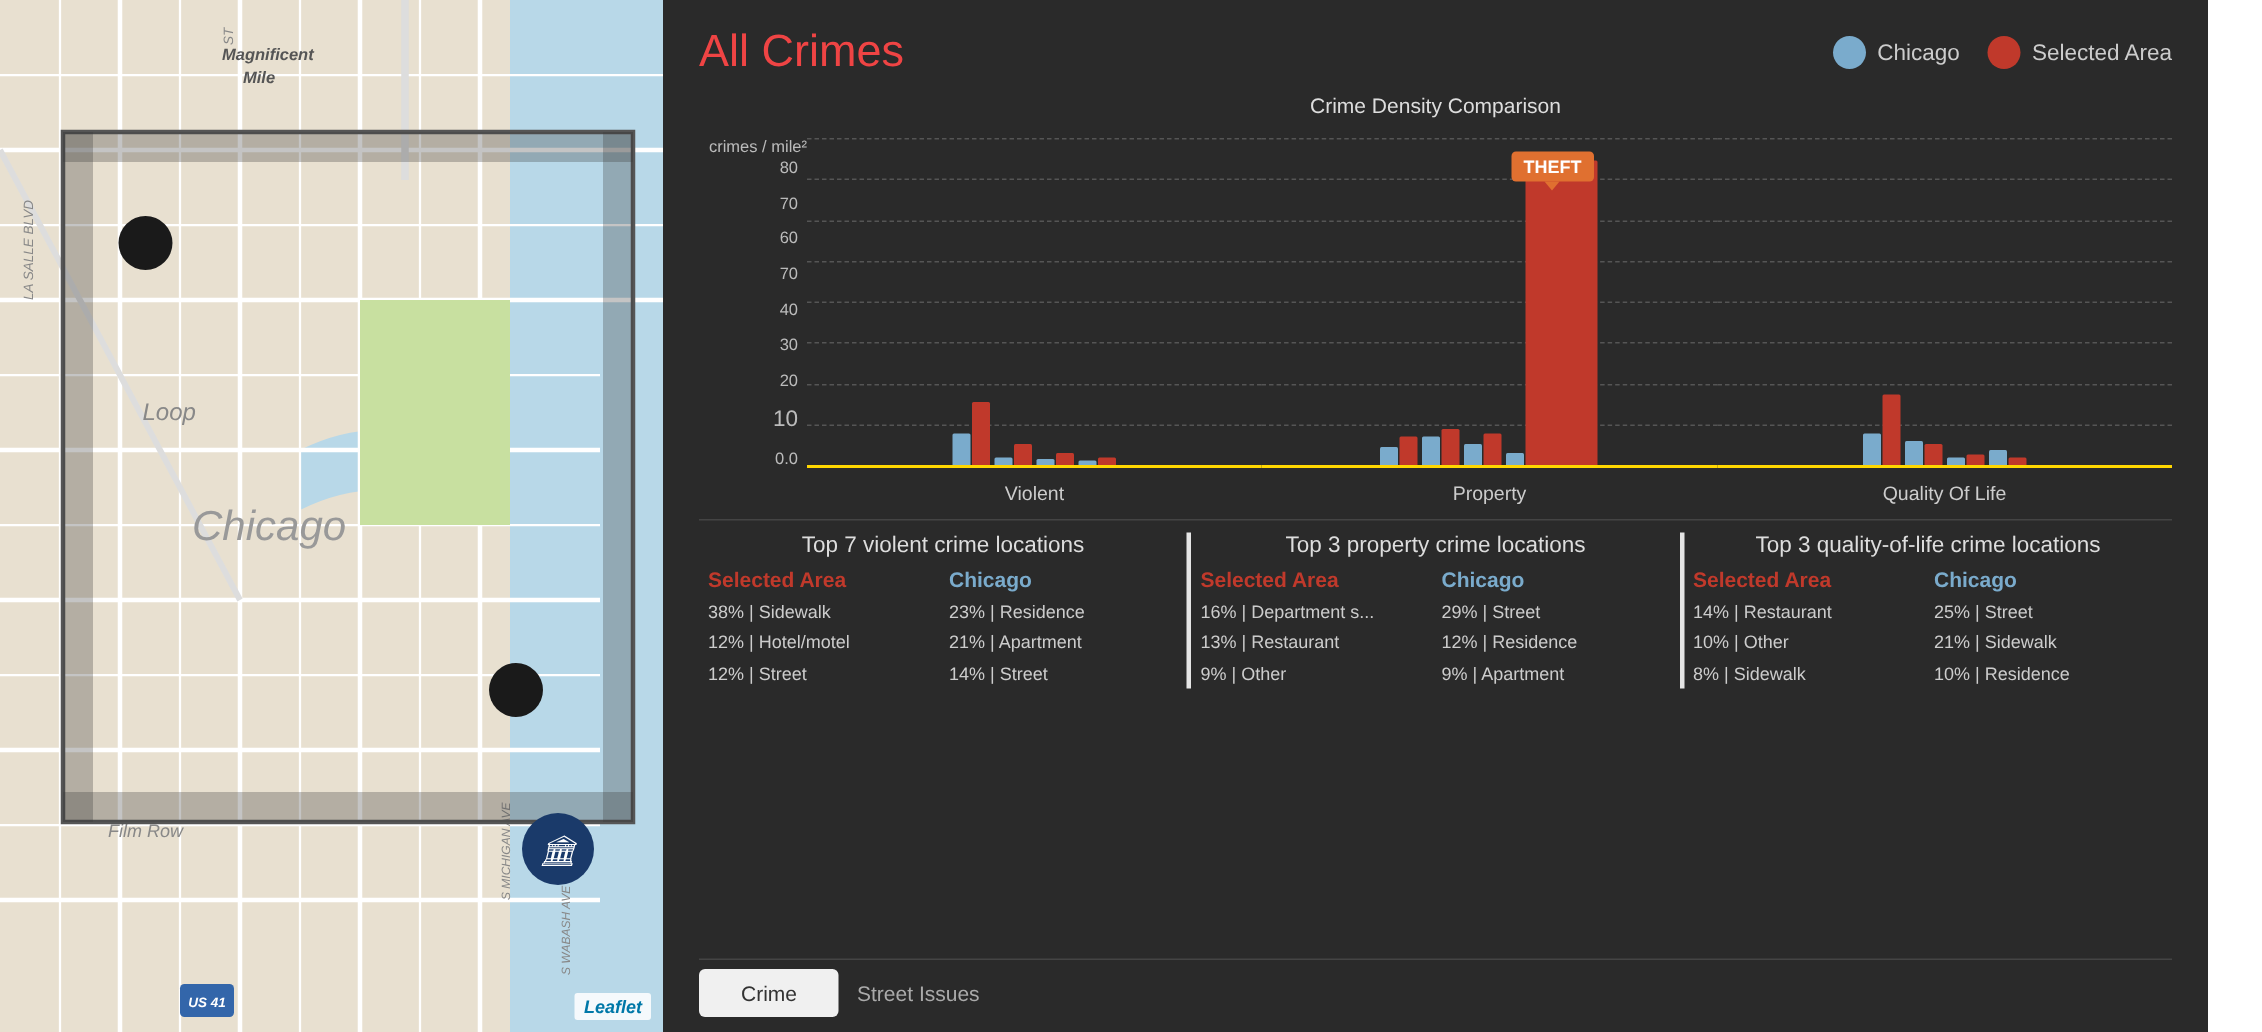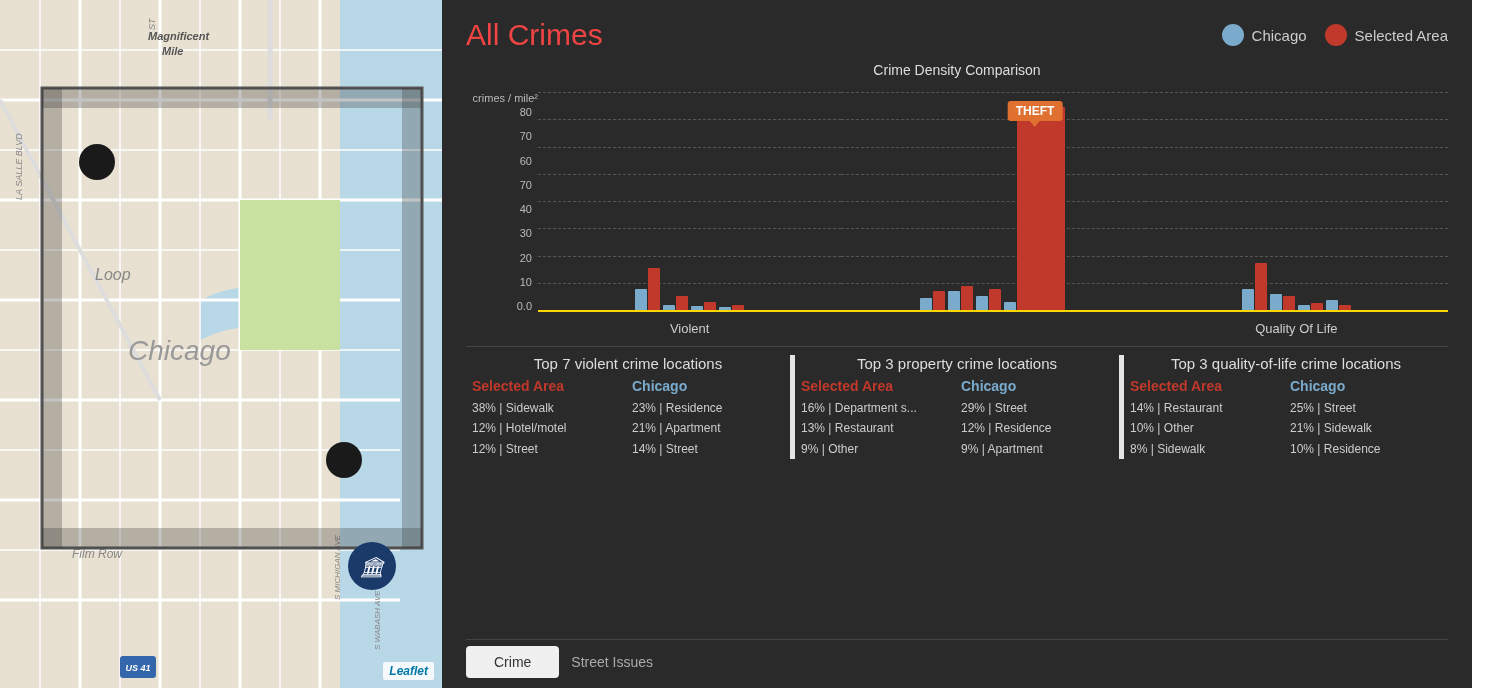--- a/index.html
+++ b/index.html
@@ -129,21 +129,21 @@
     .locations-section {
       display: flex;
       gap: 0;
       margin-bottom: 6px;
     }
     .locations-group {
       flex: 1;
       padding: 0 6px;
     }
     .locations-group + .locations-group {
-      border-left: 5px solid #e5e5e5;
+      border-left: 3px solid #e5e5e5;
     }
     .locations-title {
       font-size: 15px;
       color: #ddd;
       font-weight: 400;
       margin-bottom: 6px;
       text-align: center;
     }
     .locations-cols {
       display: flex;
@@ -305,21 +305,21 @@
   </div>
 
   <div class="chart-section">
     <div class="chart-title">Crime Density Comparison</div>
     <div class="chart-container">
 
       <div style="display:flex;flex-direction:column;align-items:flex-end;width:72px;height:250px;padding-bottom:30px;flex-shrink:0;">
         <div style="font-size:11px;color:#bbb;margin-bottom:2px;">crimes / mile²</div>
         <div style="display:flex;flex-direction:column-reverse;justify-content:space-between;flex:1;align-items:flex-end;padding-right:6px;">
           <span style="font-size:11px;color:#bbb;">0.0</span>
-          <span style="font-size:11px;color:#bbb;">10</span>
+          <span style="font-size:15px;color:#bbb;">10</span>
           <span style="font-size:11px;color:#bbb;">20</span>
           <span style="font-size:11px;color:#bbb;">30</span>
           <span style="font-size:11px;color:#bbb;">40</span>
           <span style="font-size:11px;color:#bbb;">70</span>
           <span style="font-size:11px;color:#bbb;">60</span>
           <span style="font-size:11px;color:#bbb;">70</span>
           <span style="font-size:11px;color:#bbb;padding-left:40px;">80</span>
         </div>
       </div>
 
@@ -386,20 +386,21 @@
               <div class="bar selected-bar" style="height:21px;"></div>
             </div>
 
             <div class="bar-pair" style="position:relative;">
               <div class="bar chicago-bar" style="height:8px;"></div>
               <div class="bar selected-bar" style="height:203px;padding-left:48px;">
                 <div class="tooltip-box">THEFT</div>
               </div>
             </div>
           </div>
+          <div style="position:absolute;bottom:-24px;font-size:13px;color:#ccc;text-align:center;width:100%;">Property</div>
         </div>
 
         <div style="flex:1;position:relative;display:flex;flex-direction:column;align-items:center;">
           <div style="flex:1;width:100%;position:relative;border-bottom:2px solid #ffd700;display:flex;align-items:flex-end;justify-content:center;gap:3px;">
             <div style="position:absolute;top:0;left:0;right:0;bottom:0;display:flex;flex-direction:column;justify-content:space-between;pointer-events:none;">
               <div style="border-top:1px dashed #555;"></div>
               <div style="border-top:1px dashed #555;"></div>
               <div style="border-top:1px dashed #555;"></div>
               <div style="border-top:1px dashed #555;"></div>
               <div style="border-top:1px dashed #555;"></div>

